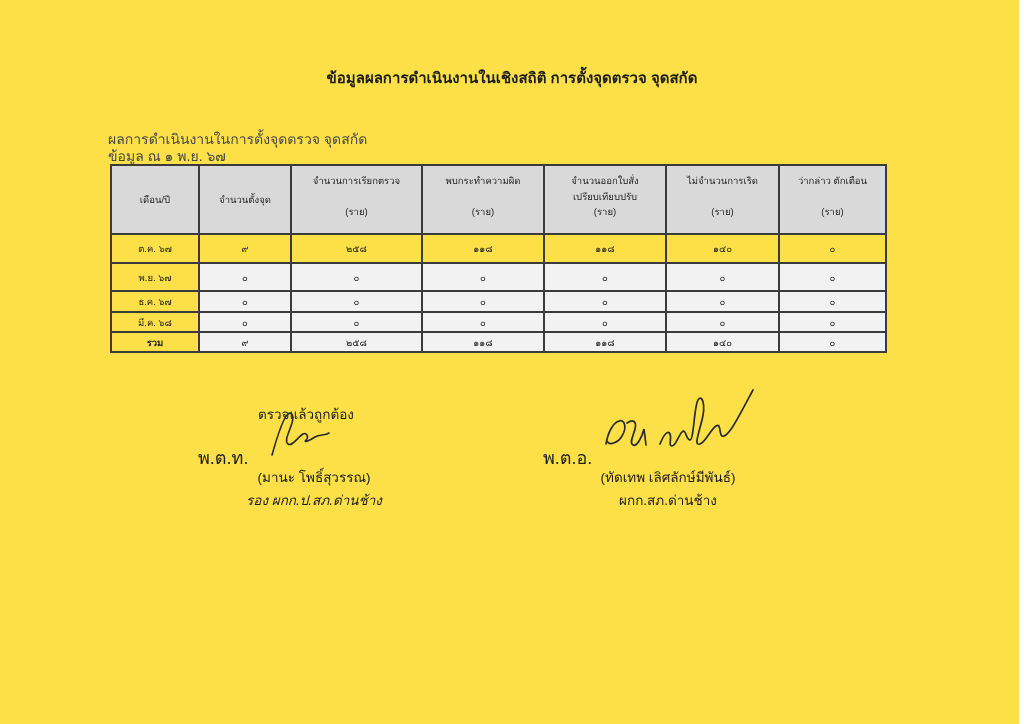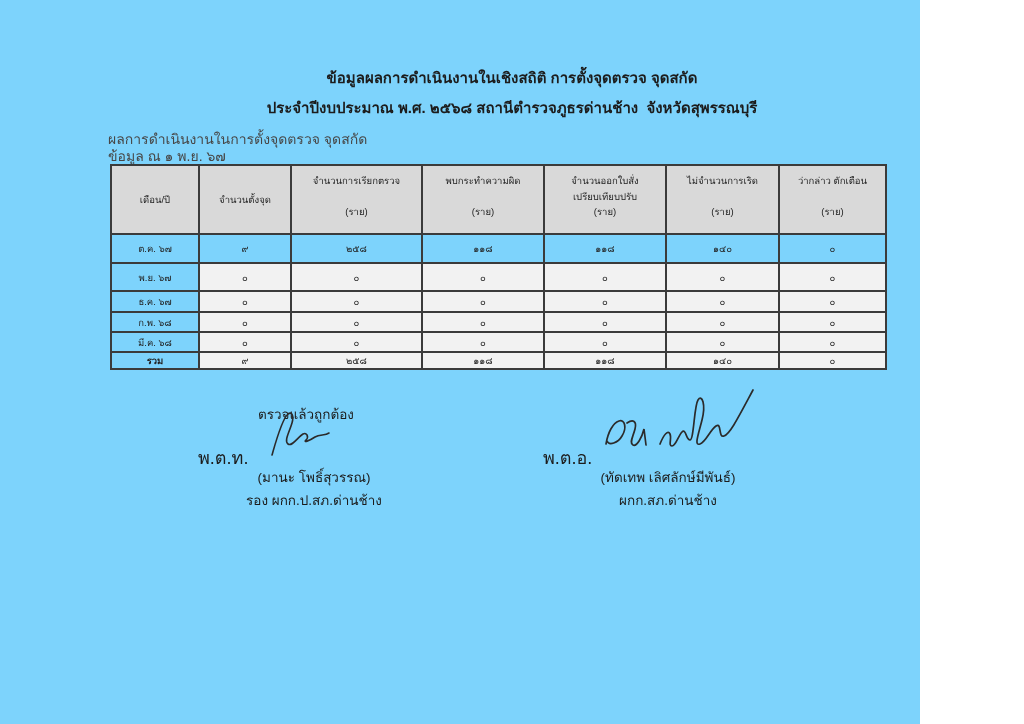--- a/index.html
+++ b/index.html
@@ -1,20 +1,20 @@
 <!DOCTYPE html>
 <html><head>
 <meta charset="utf-8">
 <style>
   html, body { margin: 0; padding: 0; background: #ffffff; }
   .page {
     position: relative;
-    width: 920px;
+    width: 1019px;
     height: 724px;
-    background: #7dd3fc;
+    background: #fde047;
     font-family: "Liberation Sans", "DejaVu Sans", sans-serif;
     color: #1c1c1c;
     overflow: hidden;
   }
   .doc-title {
     position: absolute;
     left: 0;
     width: 1024px;
     text-align: center;
     font-weight: bold;
@@ -72,34 +72,33 @@
     position: absolute;
     left: 258px;
     top: 403px;
     font-size: 13.5px;
   }
   .rank { position: absolute; font-size: 18px; }
   .rank-left  { left: 198px; top: 443px; }
   .rank-right { left: 543px; top: 443px; }
   .sig-text { position: absolute; font-size: 13.5px; text-align: center; }
   .name-left  { left: 228px; top: 466px; width: 172px; }
-  .pos-left   { left: 228px; top: 489px; width: 172px; }
+  .pos-left   { left: 228px; top: 489px; width: 172px; font-style: italic; }
   .name-right { left: 578px; top: 466px; width: 180px; }
   .pos-right  { left: 578px; top: 489px; width: 180px; }
   .sig-svg { position: absolute; }
   .sig-left-svg  { left: 266px; top: 407px; }
   .sig-right-svg { left: 596px; top: 384px; }
 </style>
 </head>
 <body>
 
 <div class="page">
 
   <div class="doc-title t1">ข้อมูลผลการดำเนินงานในเชิงสถิติ การตั้งจุดตรวจ จุดสกัด</div>
-  <div class="doc-title t2">ประจำปีงบประมาณ พ.ศ. ๒๕๖๘ สถานีตำรวจภูธรด่านช้าง  จังหวัดสุพรรณบุรี</div>
 
   <div class="note n1">ผลการดำเนินงานในการตั้งจุดตรวจ จุดสกัด</div>
   <div class="note n2">ข้อมูล ณ ๑ พ.ย. ๖๗</div>
 
   <table class="stats">
     <colgroup>
       <col style="width:88px">
         <col style="width:92px">
         <col style="width:131px">
       <col style="width:122px">
@@ -170,29 +169,20 @@
       <tr>
         <td>ธ.ค. ๖๗</td>
         <td>๐</td>
         <td>๐</td>
         <td>๐</td>
         <td>๐</td>
         <td>๐</td>
         <td>๐</td>
       </tr>
       <tr>
-        <td>ก.พ. ๖๘</td>
-        <td>๐</td>
-        <td>๐</td>
-        <td>๐</td>
-        <td>๐</td>
-        <td>๐</td>
-        <td>๐</td>
-      </tr>
-      <tr>
         <td>มี.ค. ๖๘</td>
         <td>๐</td>
         <td>๐</td>
         <td>๐</td>
         <td>๐</td>
         <td>๐</td>
         <td>๐</td>
       </tr>
       <tr>
         <td>รวม</td>

